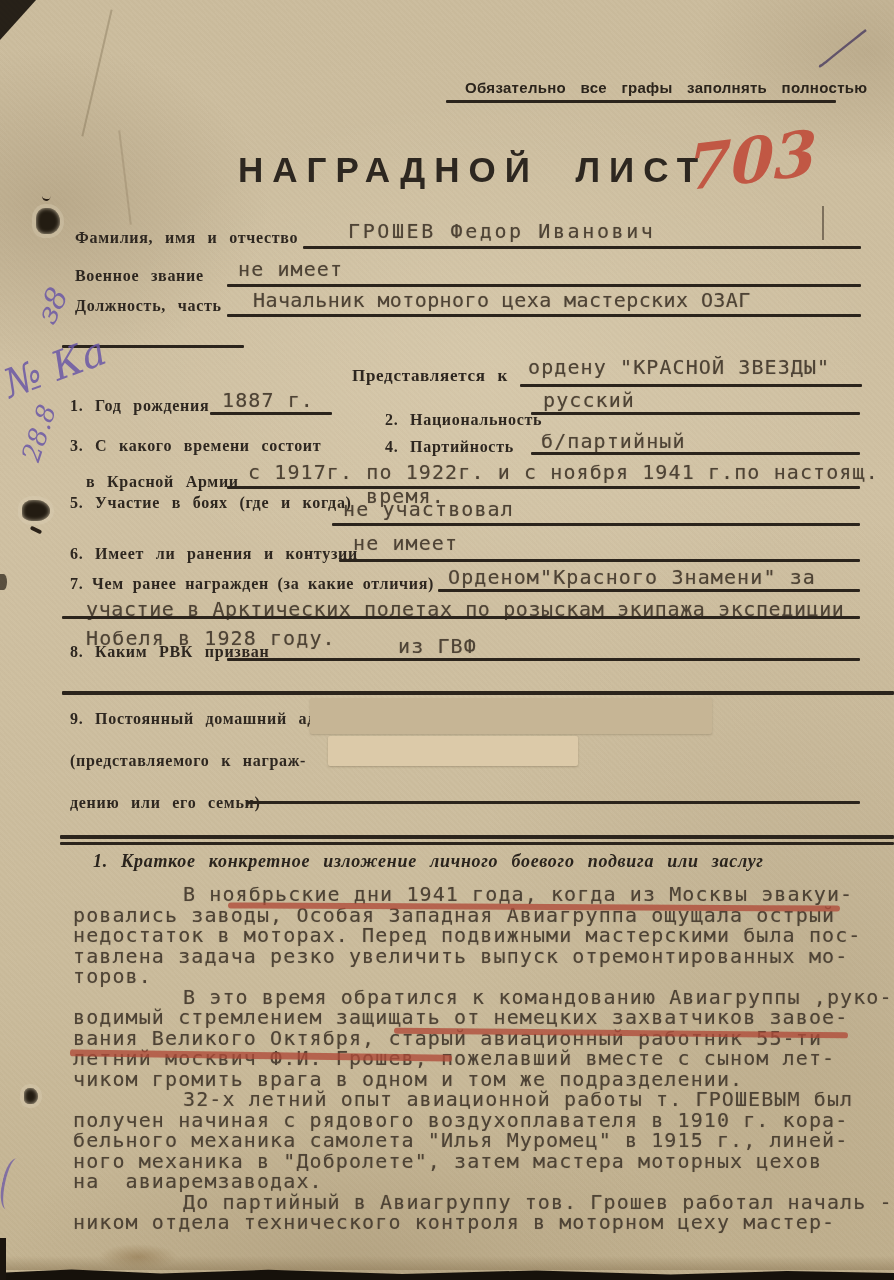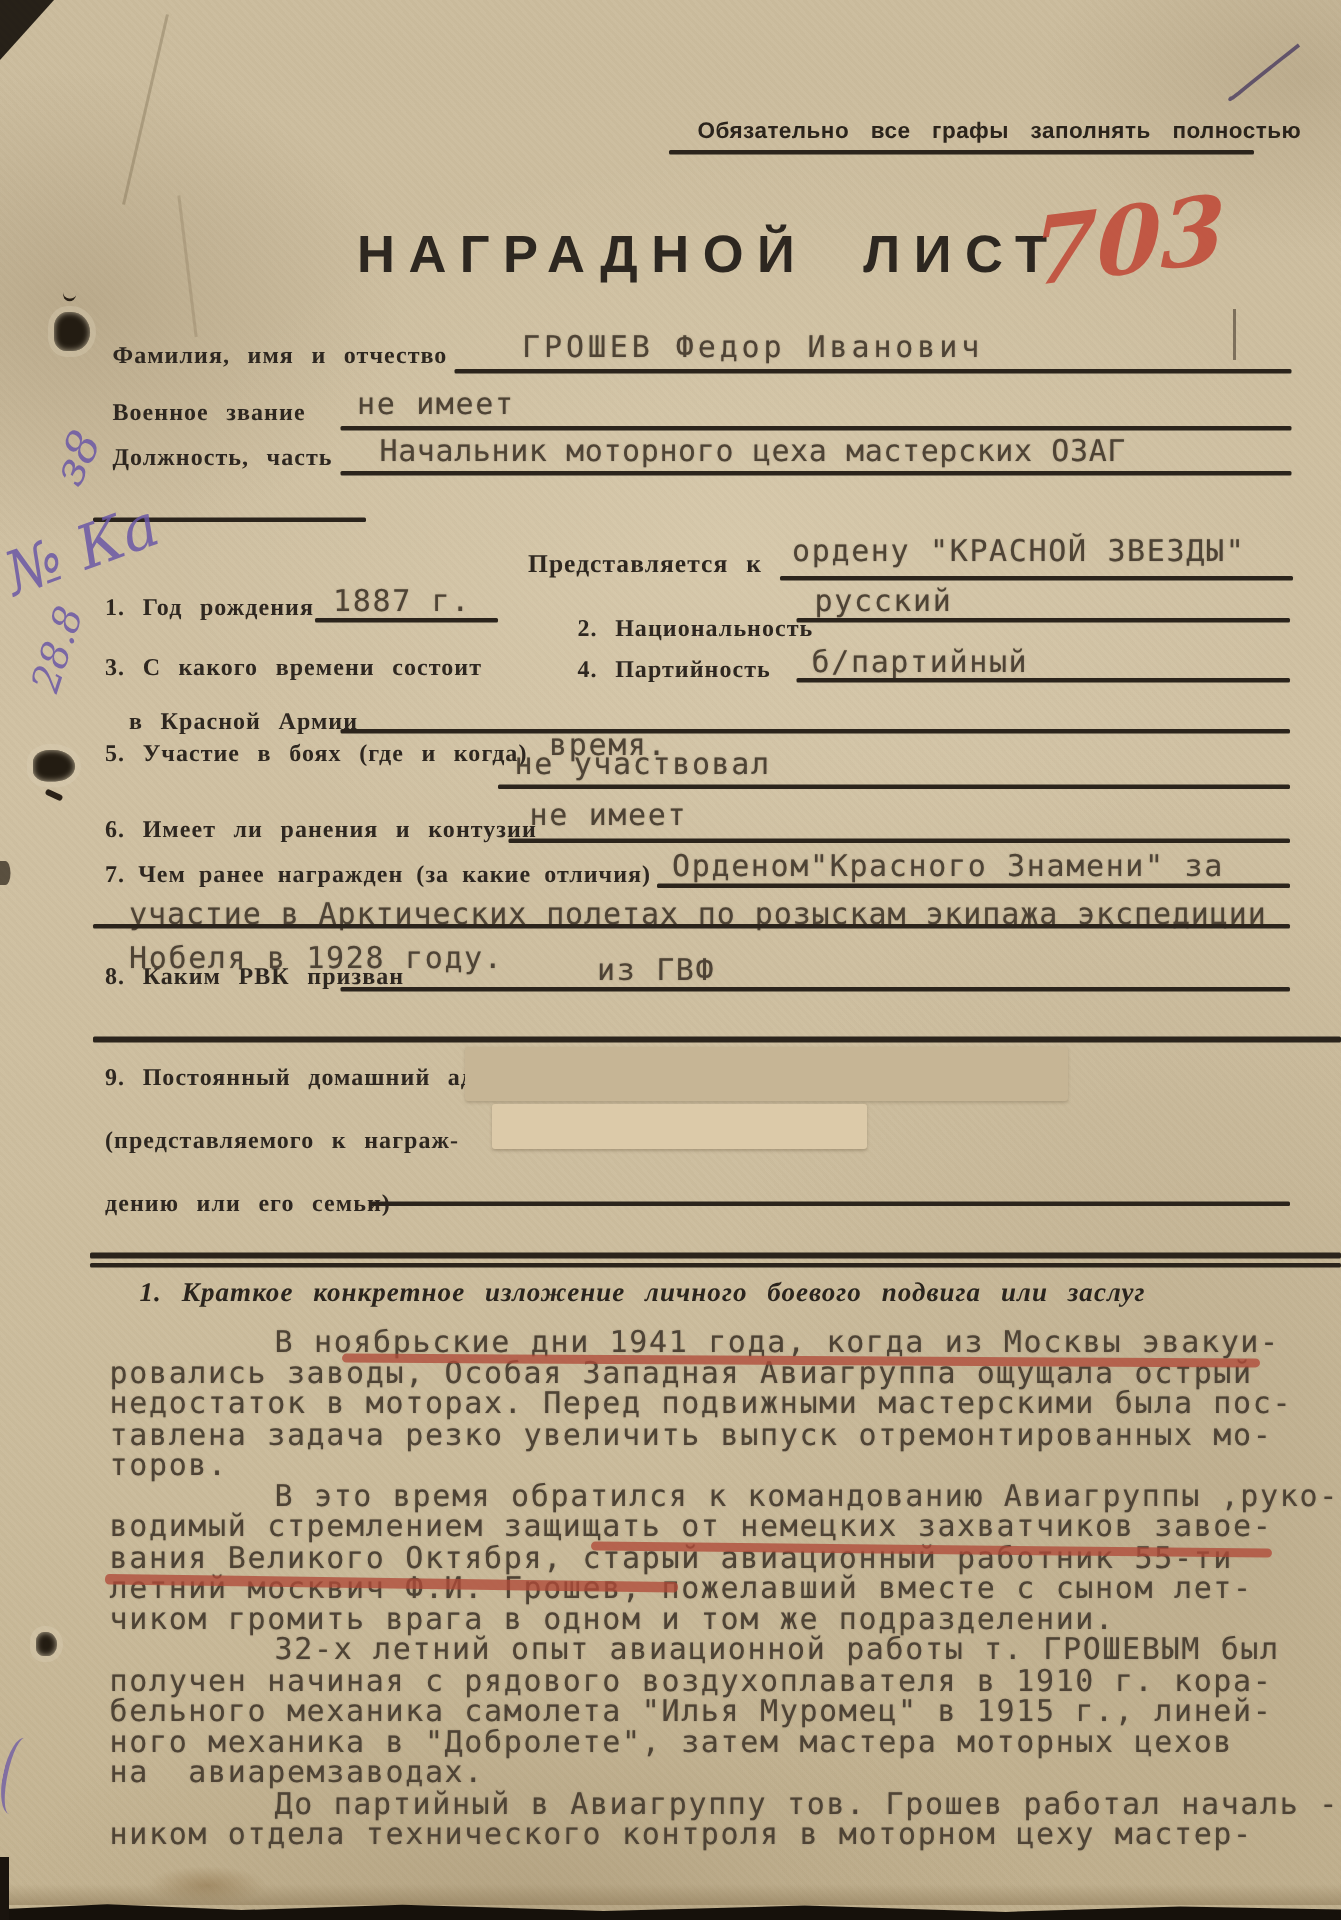--- a/index.html
+++ b/index.html
@@ -85,20 +85,21 @@
   <div class="lbl" style="left:385px;top:399px;margin-top:12px;">2. Национальность</div>
   <div class="tw" style="left:543px;top:388px;">русский</div>
   <div class="rule" style="left:531px;top:412px;width:329px;"></div>
 
   <div class="lbl" style="left:70px;top:437px;">3. С какого времени состоит</div>
   <div class="lbl" style="left:385px;top:438px;">4. Партийность</div>
   <div class="tw" style="left:541px;top:429px;">б/партийный</div>
   <div class="rule" style="left:531px;top:452px;width:329px;"></div>
 
   <div class="lbl" style="left:86px;top:473px;">в Красной Армии</div>
+  <div class="tw" style="left:248px;top:460px;">с 1917г. по 1922г. и с ноября 1941 г.по настоящ.</div>
   <div class="rule" style="left:227px;top:486px;width:633px;"></div>
   <div class="tw" style="left:366px;top:484px;">время.</div>
 
   <div class="lbl" style="left:70px;top:494px;">5. Участие в боях (где и когда)</div>
   <div class="tw" style="left:343px;top:497px;">не участвовал</div>
   <div class="rule" style="left:332px;top:523px;width:528px;"></div>
 
   <div class="lbl" style="left:70px;top:545px;">6. Имеет ли ранения и контузии</div>
   <div class="tw" style="left:353px;top:531px;">не имеет</div>
   <div class="rule" style="left:339px;top:559px;width:521px;"></div>

